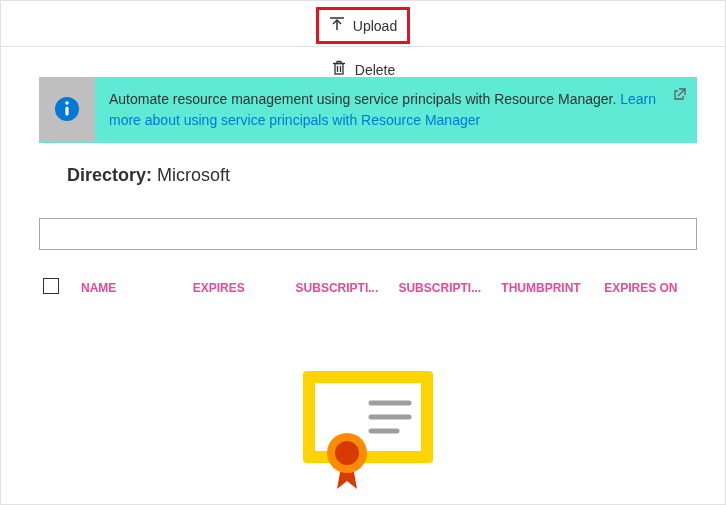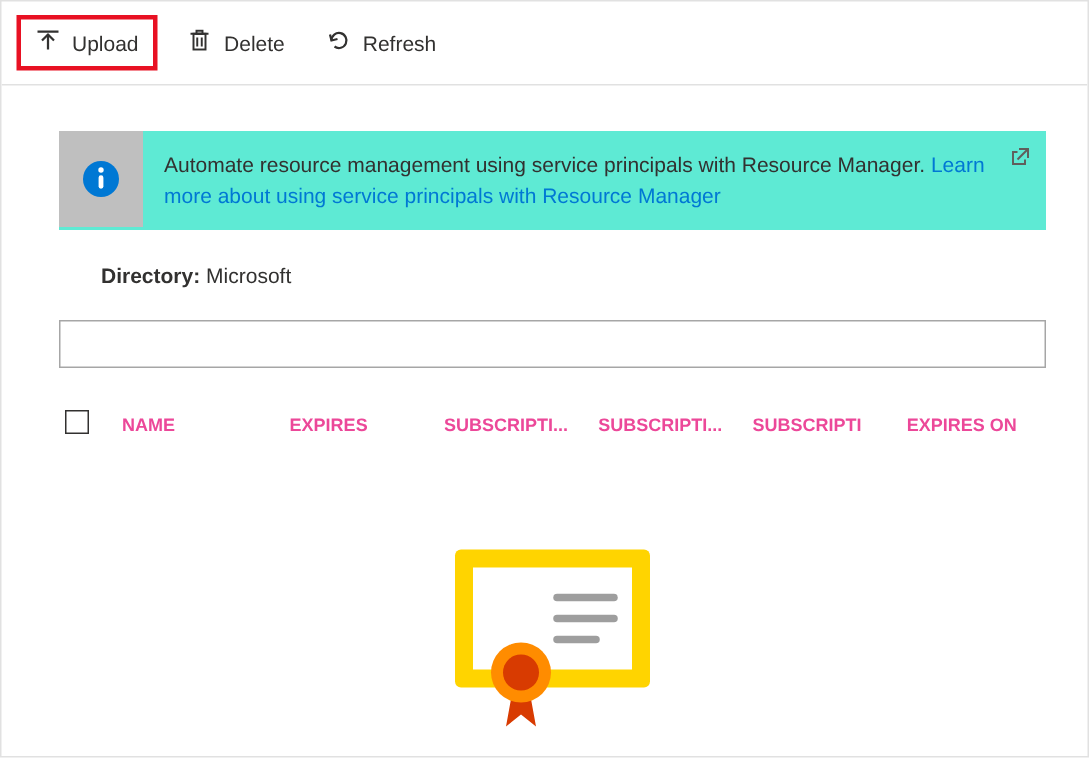--- a/index.html
+++ b/index.html
@@ -13,21 +13,22 @@
     overflow: hidden;
     position: relative;
     border: 1px solid #e1e1e1;
   }
   .toolbar {
     display: flex;
     align-items: center;
     padding: 6px 10px;
     border-bottom: 1px solid #e1e1e1;
     gap: 12px;
-    height: 56px;
+    height: 46px;
+    flex-direction: column;
   }
   .toolbar-btn {
     display: flex;
     align-items: center;
     gap: 8px;
     padding: 4px 8px;
     cursor: pointer;
     font-size: 14px;
     color: #323130;
   }
@@ -73,22 +74,22 @@
   }
   .info-external {
     position: absolute;
     right: 10px;
     top: 10px;
     width: 14px;
     height: 14px;
     color: #605e5c;
   }
   .directory-row {
-    font-size: 14px;
-    margin-bottom: 22px;
+    font-size: 18px;
+    margin-bottom: 32px;
     padding-left: 28px;
   }
   .directory-row .label { font-weight: 600; }
   .filter-input {
     width: 100%;
     height: 32px;
     border: 1px solid #a6a6a6;
     margin-bottom: 22px;
     padding: 0 8px;
     font-size: 13px;
@@ -187,21 +188,21 @@
     </div>
 
     <input class="filter-input" type="text" placeholder="" style="">
 
     <div class="table-header">
       <div class="col-check"><span class="checkbox"></span></div>
       <div class="col name">NAME</div>
       <div class="col">EXPIRES</div>
       <div class="col">SUBSCRIPTI...</div>
       <div class="col">SUBSCRIPTI...</div>
-      <div class="col">SUBSCRIPTI</div>
+      <div class="col">THUMBPRINT</div>
       <div class="col">EXPIRES ON</div>
     </div>
 
     <div class="empty-illustration">
       <svg width="150" height="130" viewBox="0 0 150 130">
         <rect x="10" y="8" width="130" height="92" rx="4" fill="#ffd400"></rect>
         <rect x="22" y="20" width="106" height="68" fill="#ffffff"></rect>
         <line x1="78" y1="40" x2="116" y2="40" stroke="#9e9e9e" stroke-width="5" stroke-linecap="round"></line>
         <line x1="78" y1="54" x2="116" y2="54" stroke="#9e9e9e" stroke-width="5" stroke-linecap="round"></line>
         <line x1="78" y1="68" x2="104" y2="68" stroke="#9e9e9e" stroke-width="5" stroke-linecap="round"></line>

